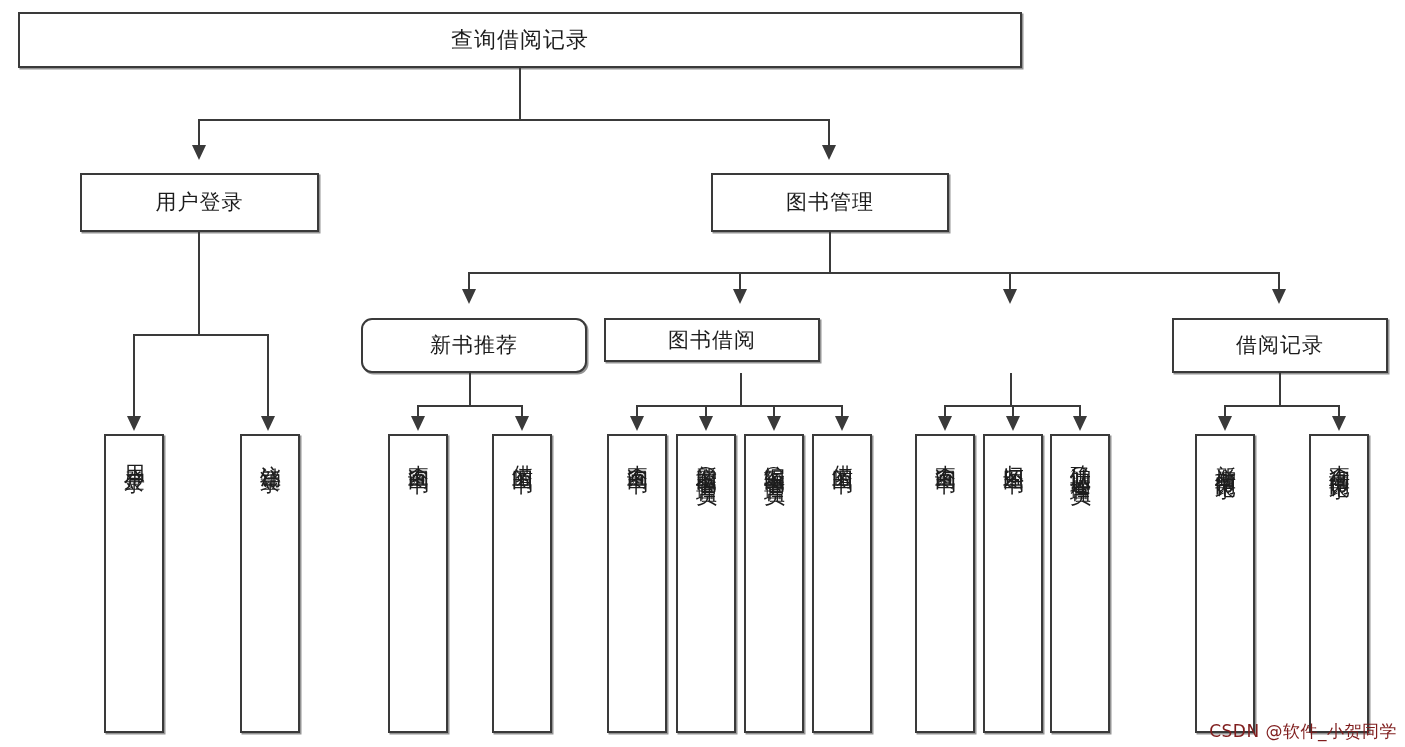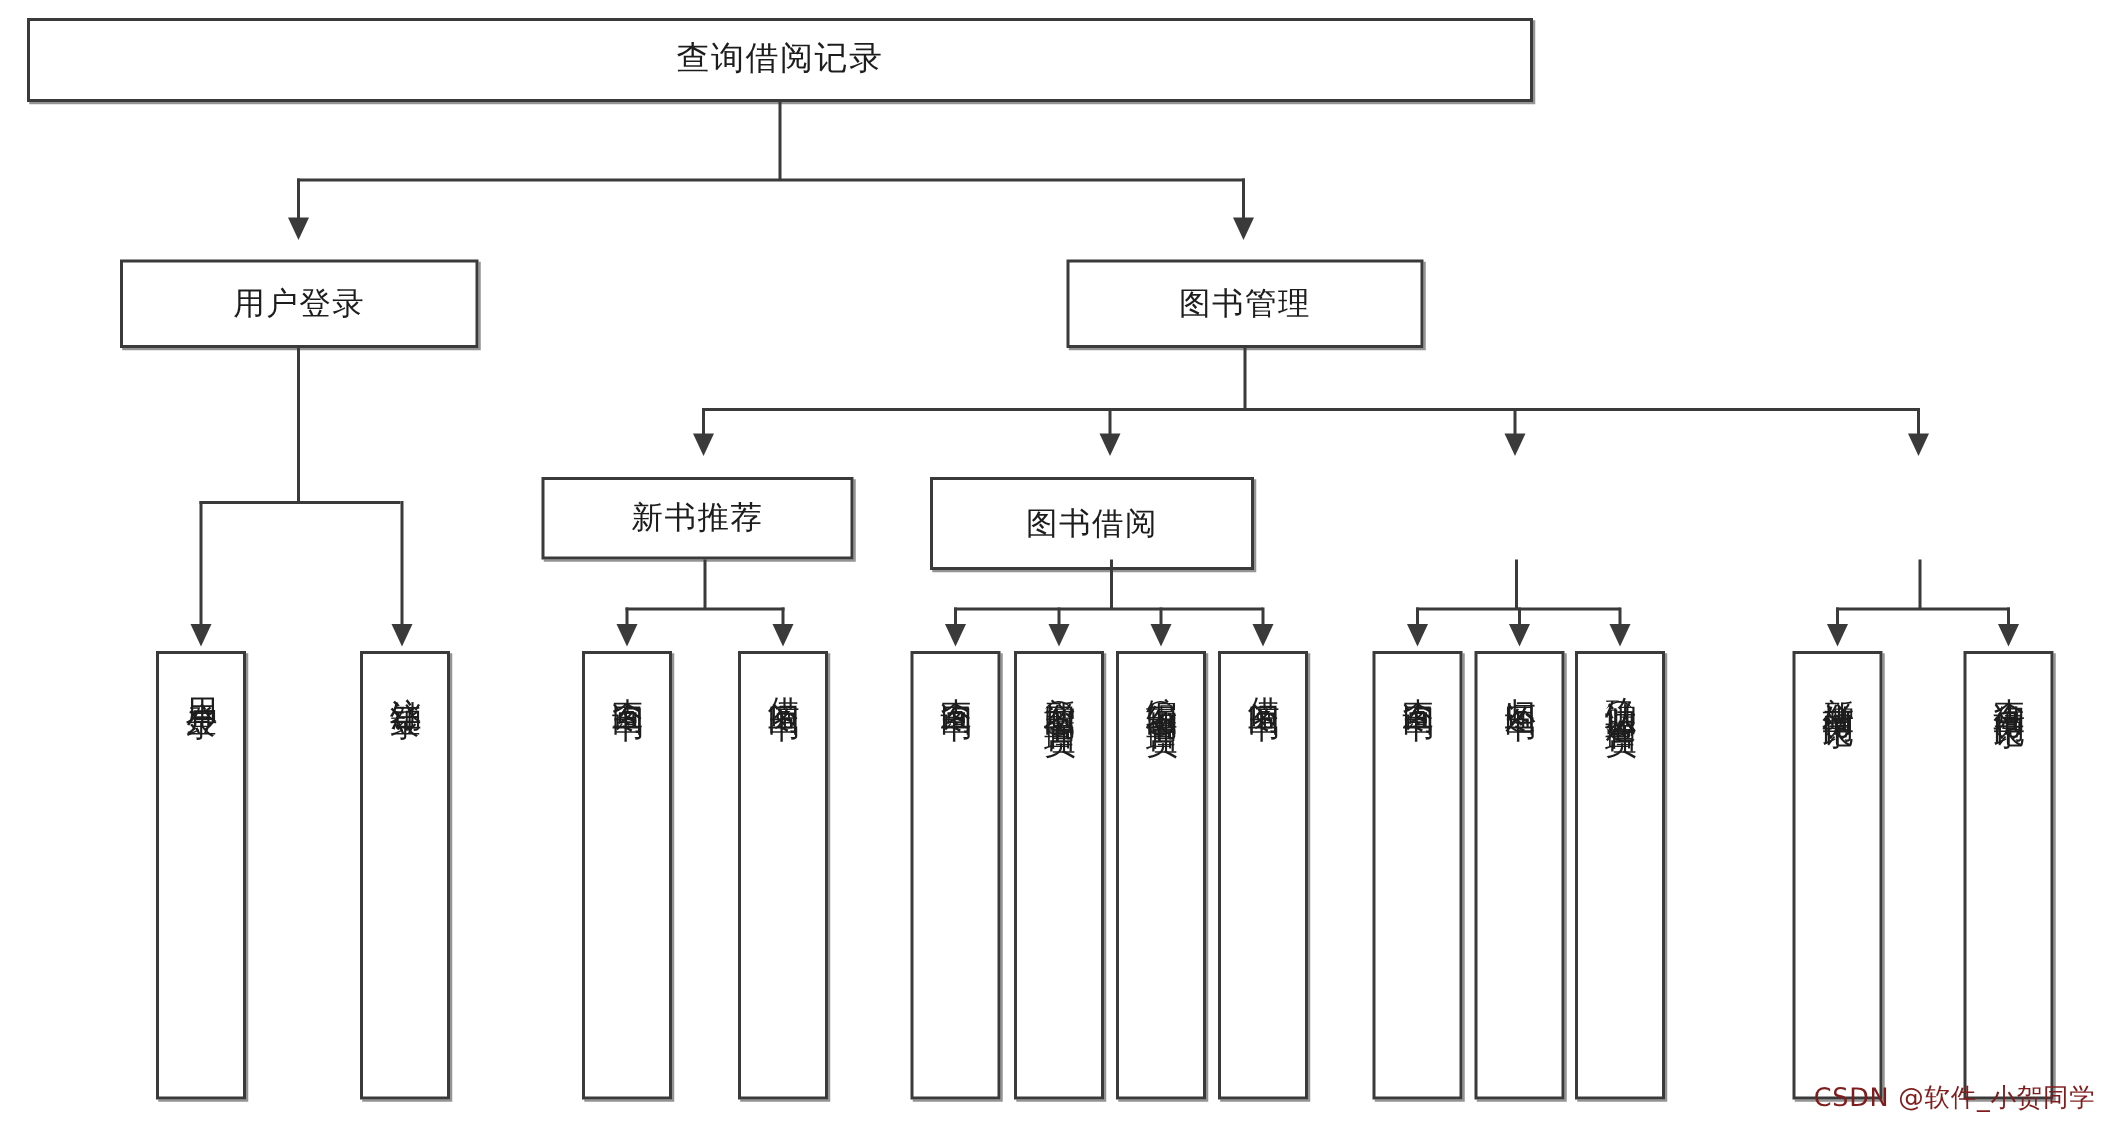--- a/index.html
+++ b/index.html
@@ -117,25 +117,28 @@
   <div class="hline" style="left:468px; top:272px; width:810px; height:2px;"></div>
   <div class="vline" style="left:468px; top:272px; width:2px; height:19px;"></div>
   <div class="arrow" style="left:462px; top:289px;"></div>
   <div class="vline" style="left:739px; top:272px; width:2px; height:19px;"></div>
   <div class="arrow" style="left:733px; top:289px;"></div>
   <div class="vline" style="left:1009px; top:272px; width:2px; height:19px;"></div>
   <div class="arrow" style="left:1003px; top:289px;"></div>
   <div class="vline" style="left:1278px; top:272px; width:2px; height:19px;"></div>
   <div class="arrow" style="left:1272px; top:289px;"></div>
 
-  <div class="node" style="left:361px; top:318px; width:208px; height:55px;">
+  <div class="node" style="left:361px; top:318px; width:226px; height:55px;border-radius:11px;">
     <span class="label">新书推荐</span>
   </div>
-  <div class="node" style="left:620px; top:318px; width:216px; height:62px;">
+  <div class="node" style="left:604px; top:318px; width:216px; height:44px;">
     <span class="label">图书借阅</span>
+  </div>
+  <div class="node" style="left:1172px; top:318px; width:216px; height:55px;">
+    <span class="label">借阅记录</span>
   </div>
 
   <div class="vline" style="left:469px; top:373px; width:2px; height:33px;"></div>
   <div class="hline" style="left:417px; top:405px; width:106px; height:2px;"></div>
   <div class="vline" style="left:417px; top:405px; width:2px; height:13px;"></div>
   <div class="arrow" style="left:411px; top:416px;"></div>
   <div class="vline" style="left:521px; top:405px; width:2px; height:13px;"></div>
   <div class="arrow" style="left:515px; top:416px;"></div>
 
   <div class="vline" style="left:740px; top:373px; width:2px; height:33px;"></div>

